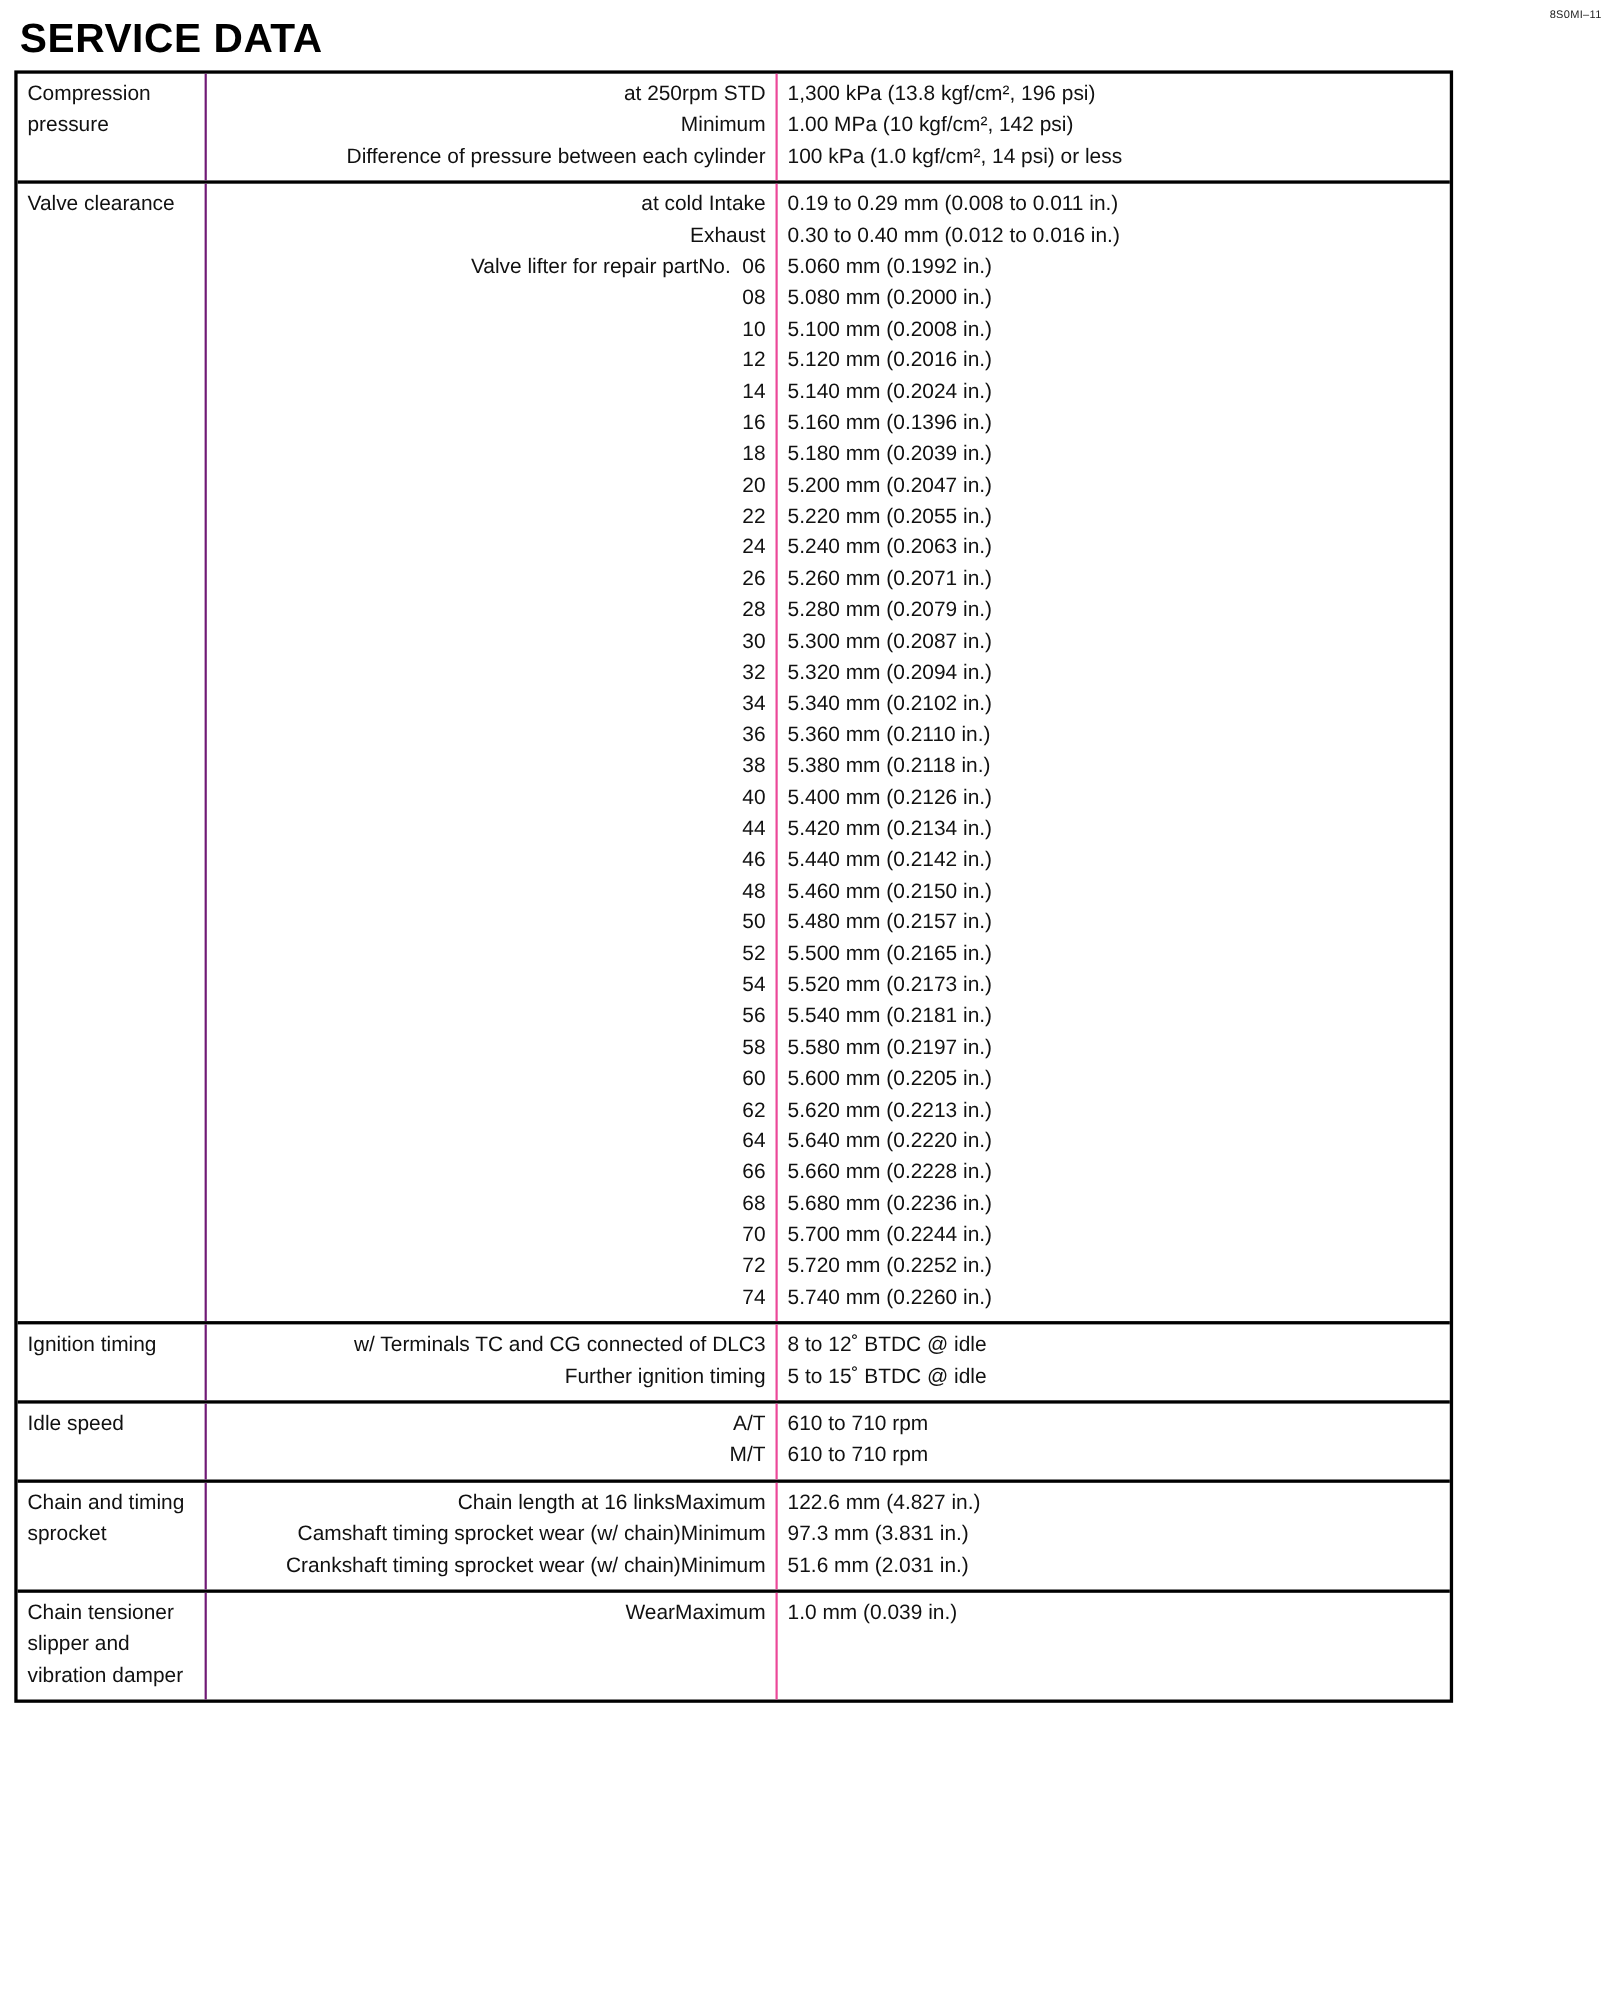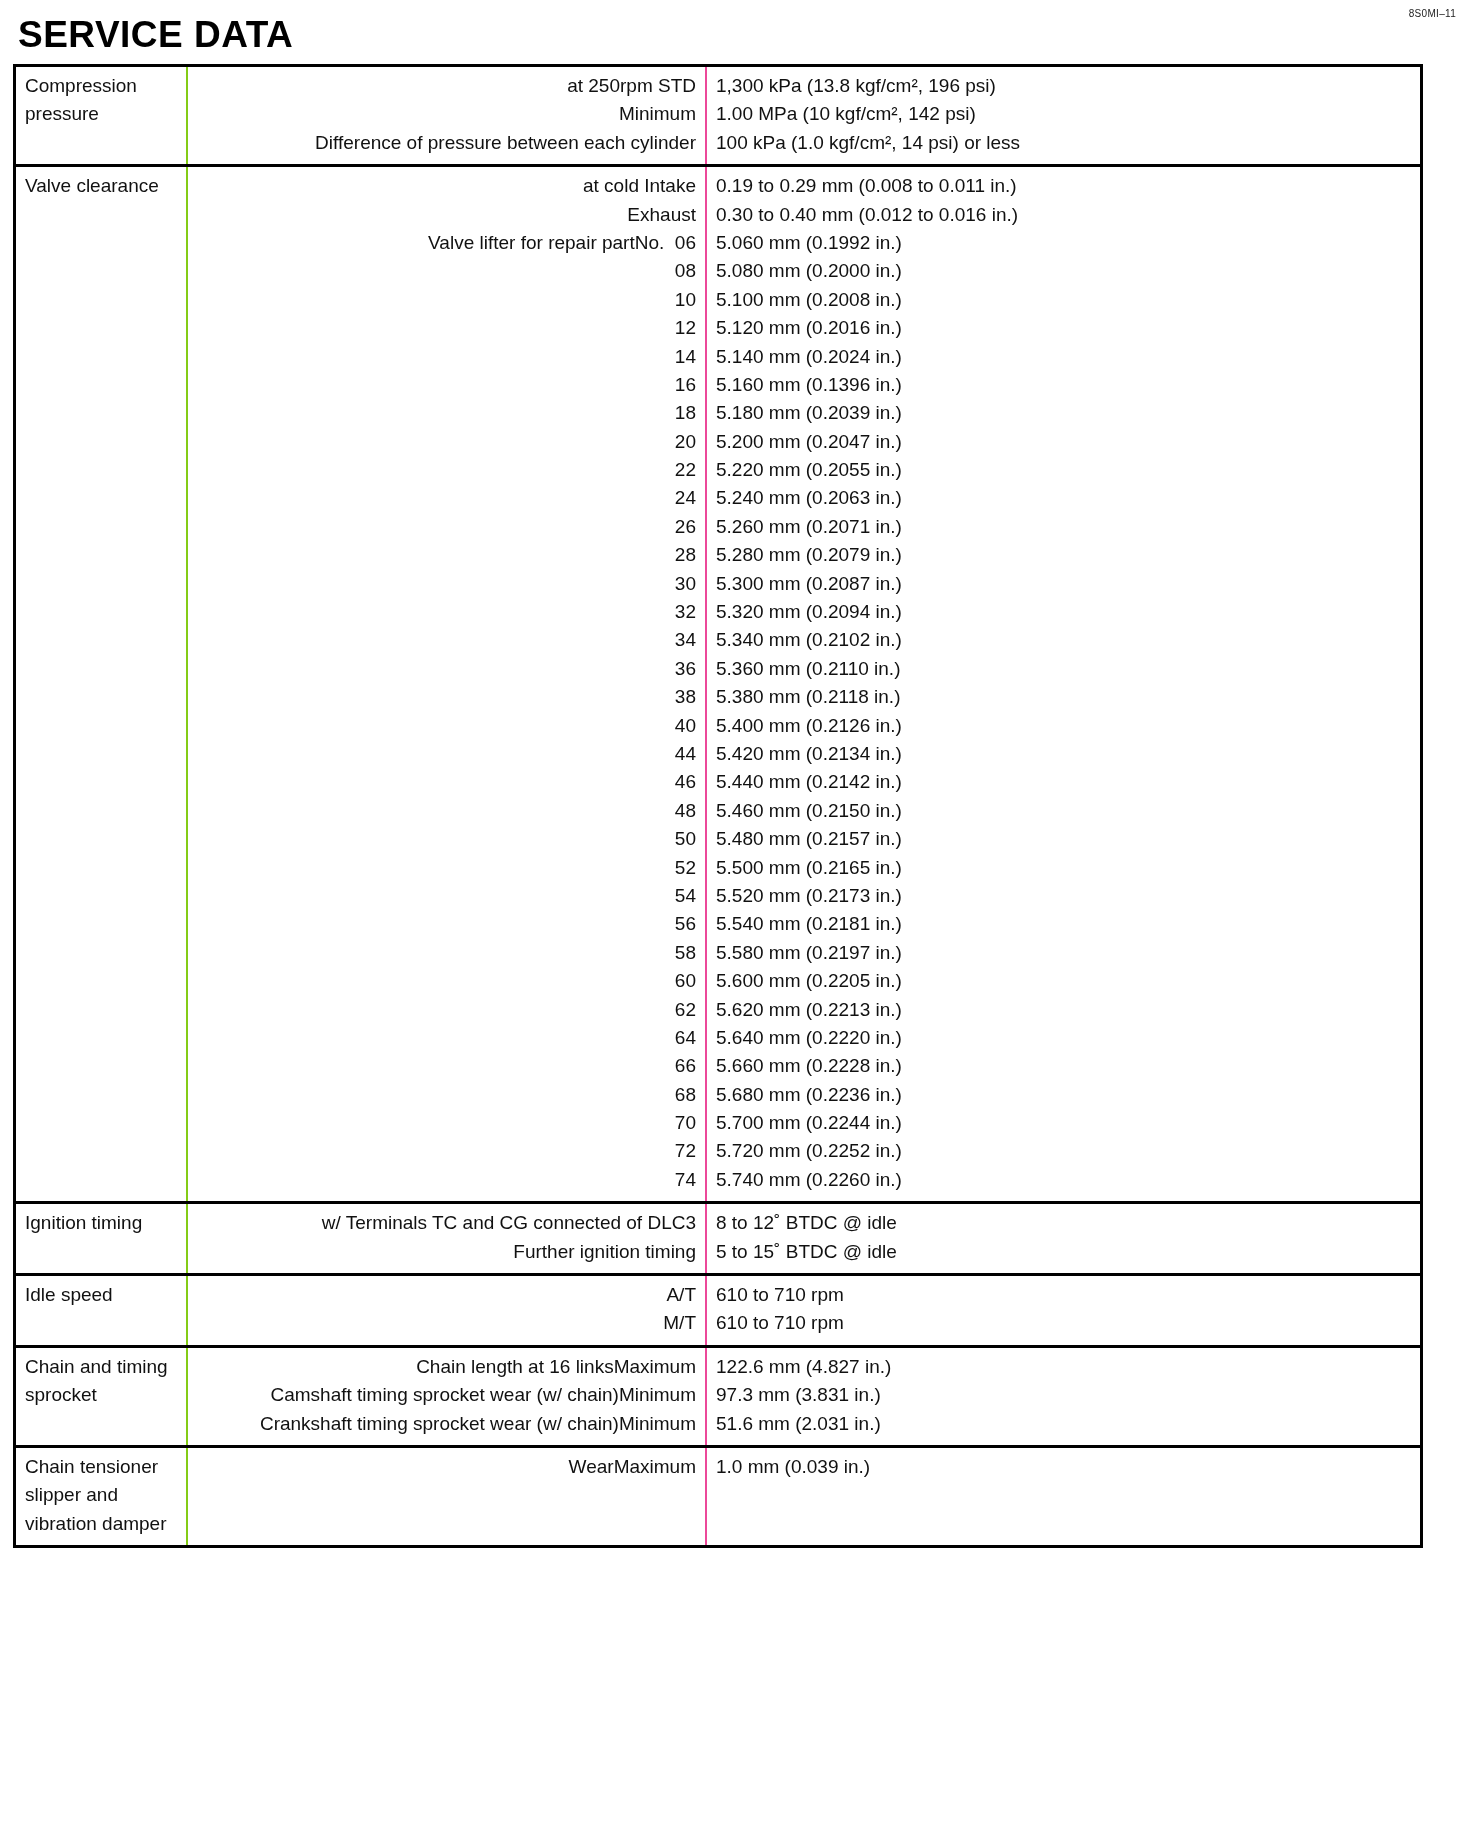--- a/index.html
+++ b/index.html
@@ -29,41 +29,41 @@
     margin: 2px;
     font-size: 37px;
     font-weight: 800;
     letter-spacing: 0.5px;
     color: #000;
   }
   .table {
     position: absolute;
     top: 64px;
     left: 13px;
-    width: 1410px;
+    width: 1308px;
     border: 3px solid #000;
     background: #fff;
   }
   .section {
     display: flex;
     align-items: stretch;
     border-top: 3px solid #000;
   }
   .section:first-child { border-top: 0; }
   .cell { padding: 5px 9px 7px 9px; }
   .cat {
     flex: 0 0 170px;
     width: 170px;
     font-size: 19px;
     line-height: 28.4px;
   }
   .mid {
     flex: 0 0 519px;
     width: 519px;
-    border-left: 2px solid #84cc16;
+    border-left: 2px solid #701a75;
   }
   .val {
     flex: 1 1 auto;
     border-left: 2px solid #ec4899;
   }
   .line {
     height: 28.4px;
     line-height: 28.4px;
     font-size: 19px;
     display: flex;

